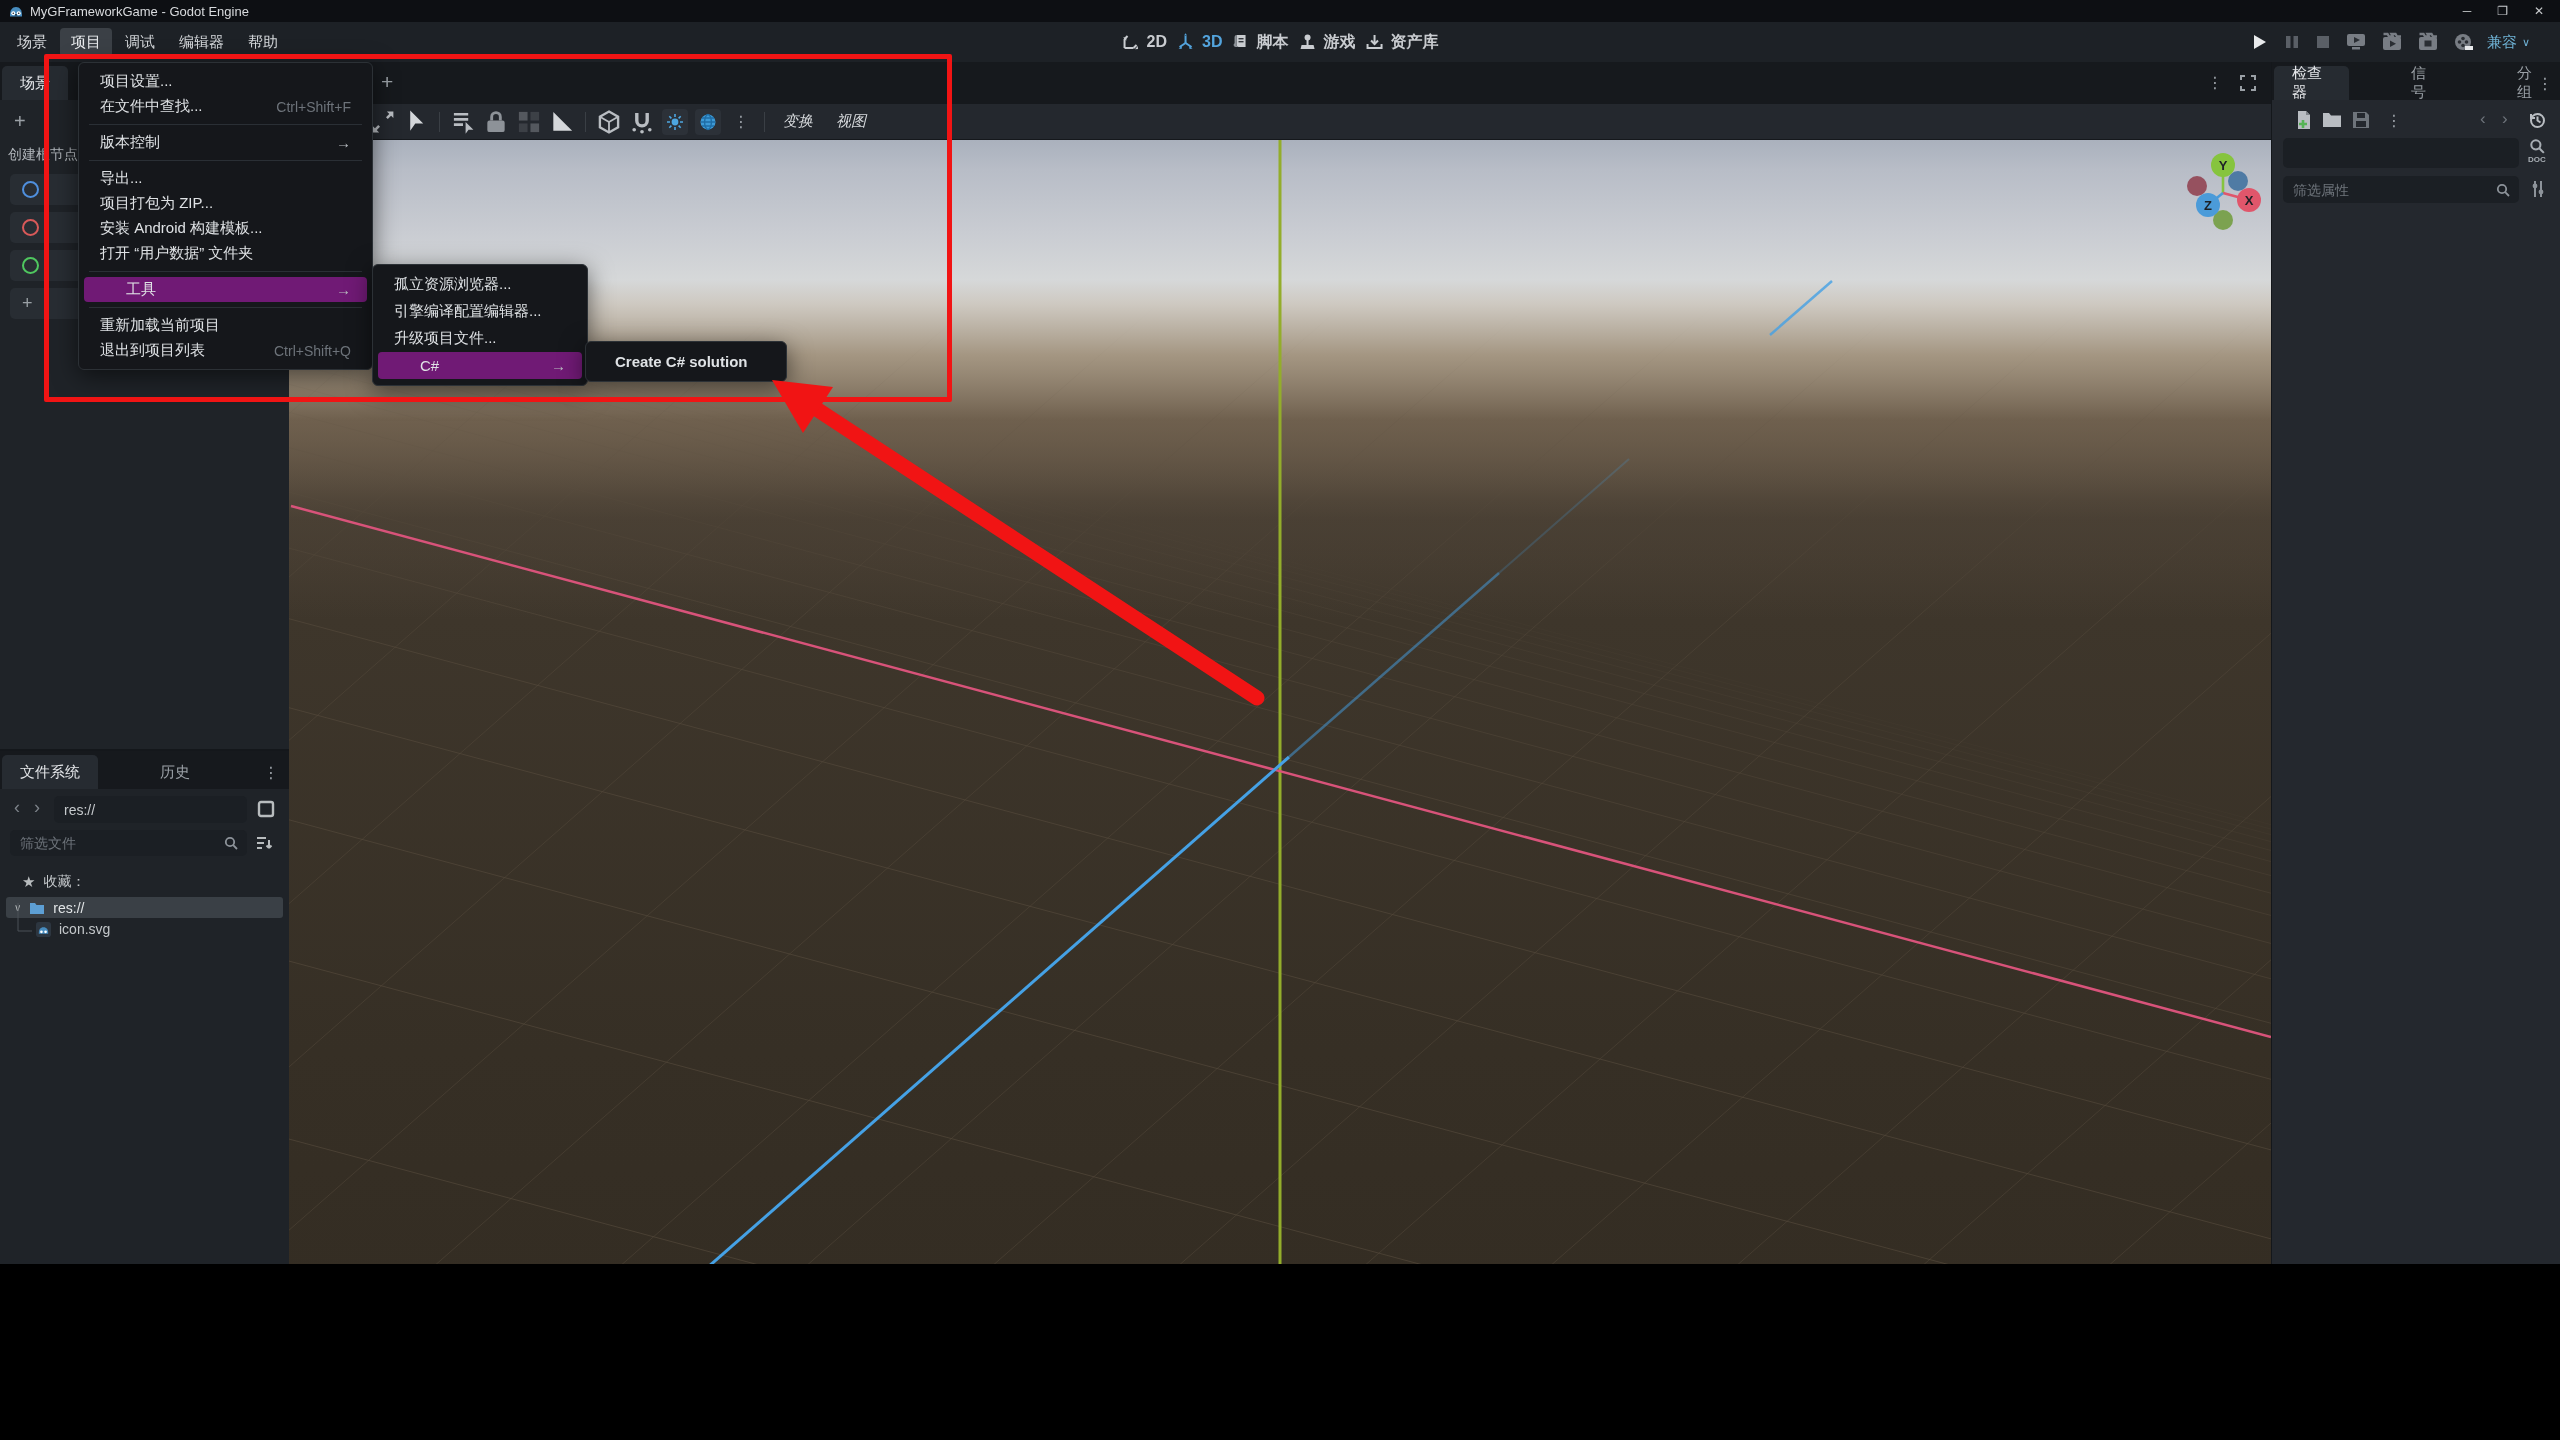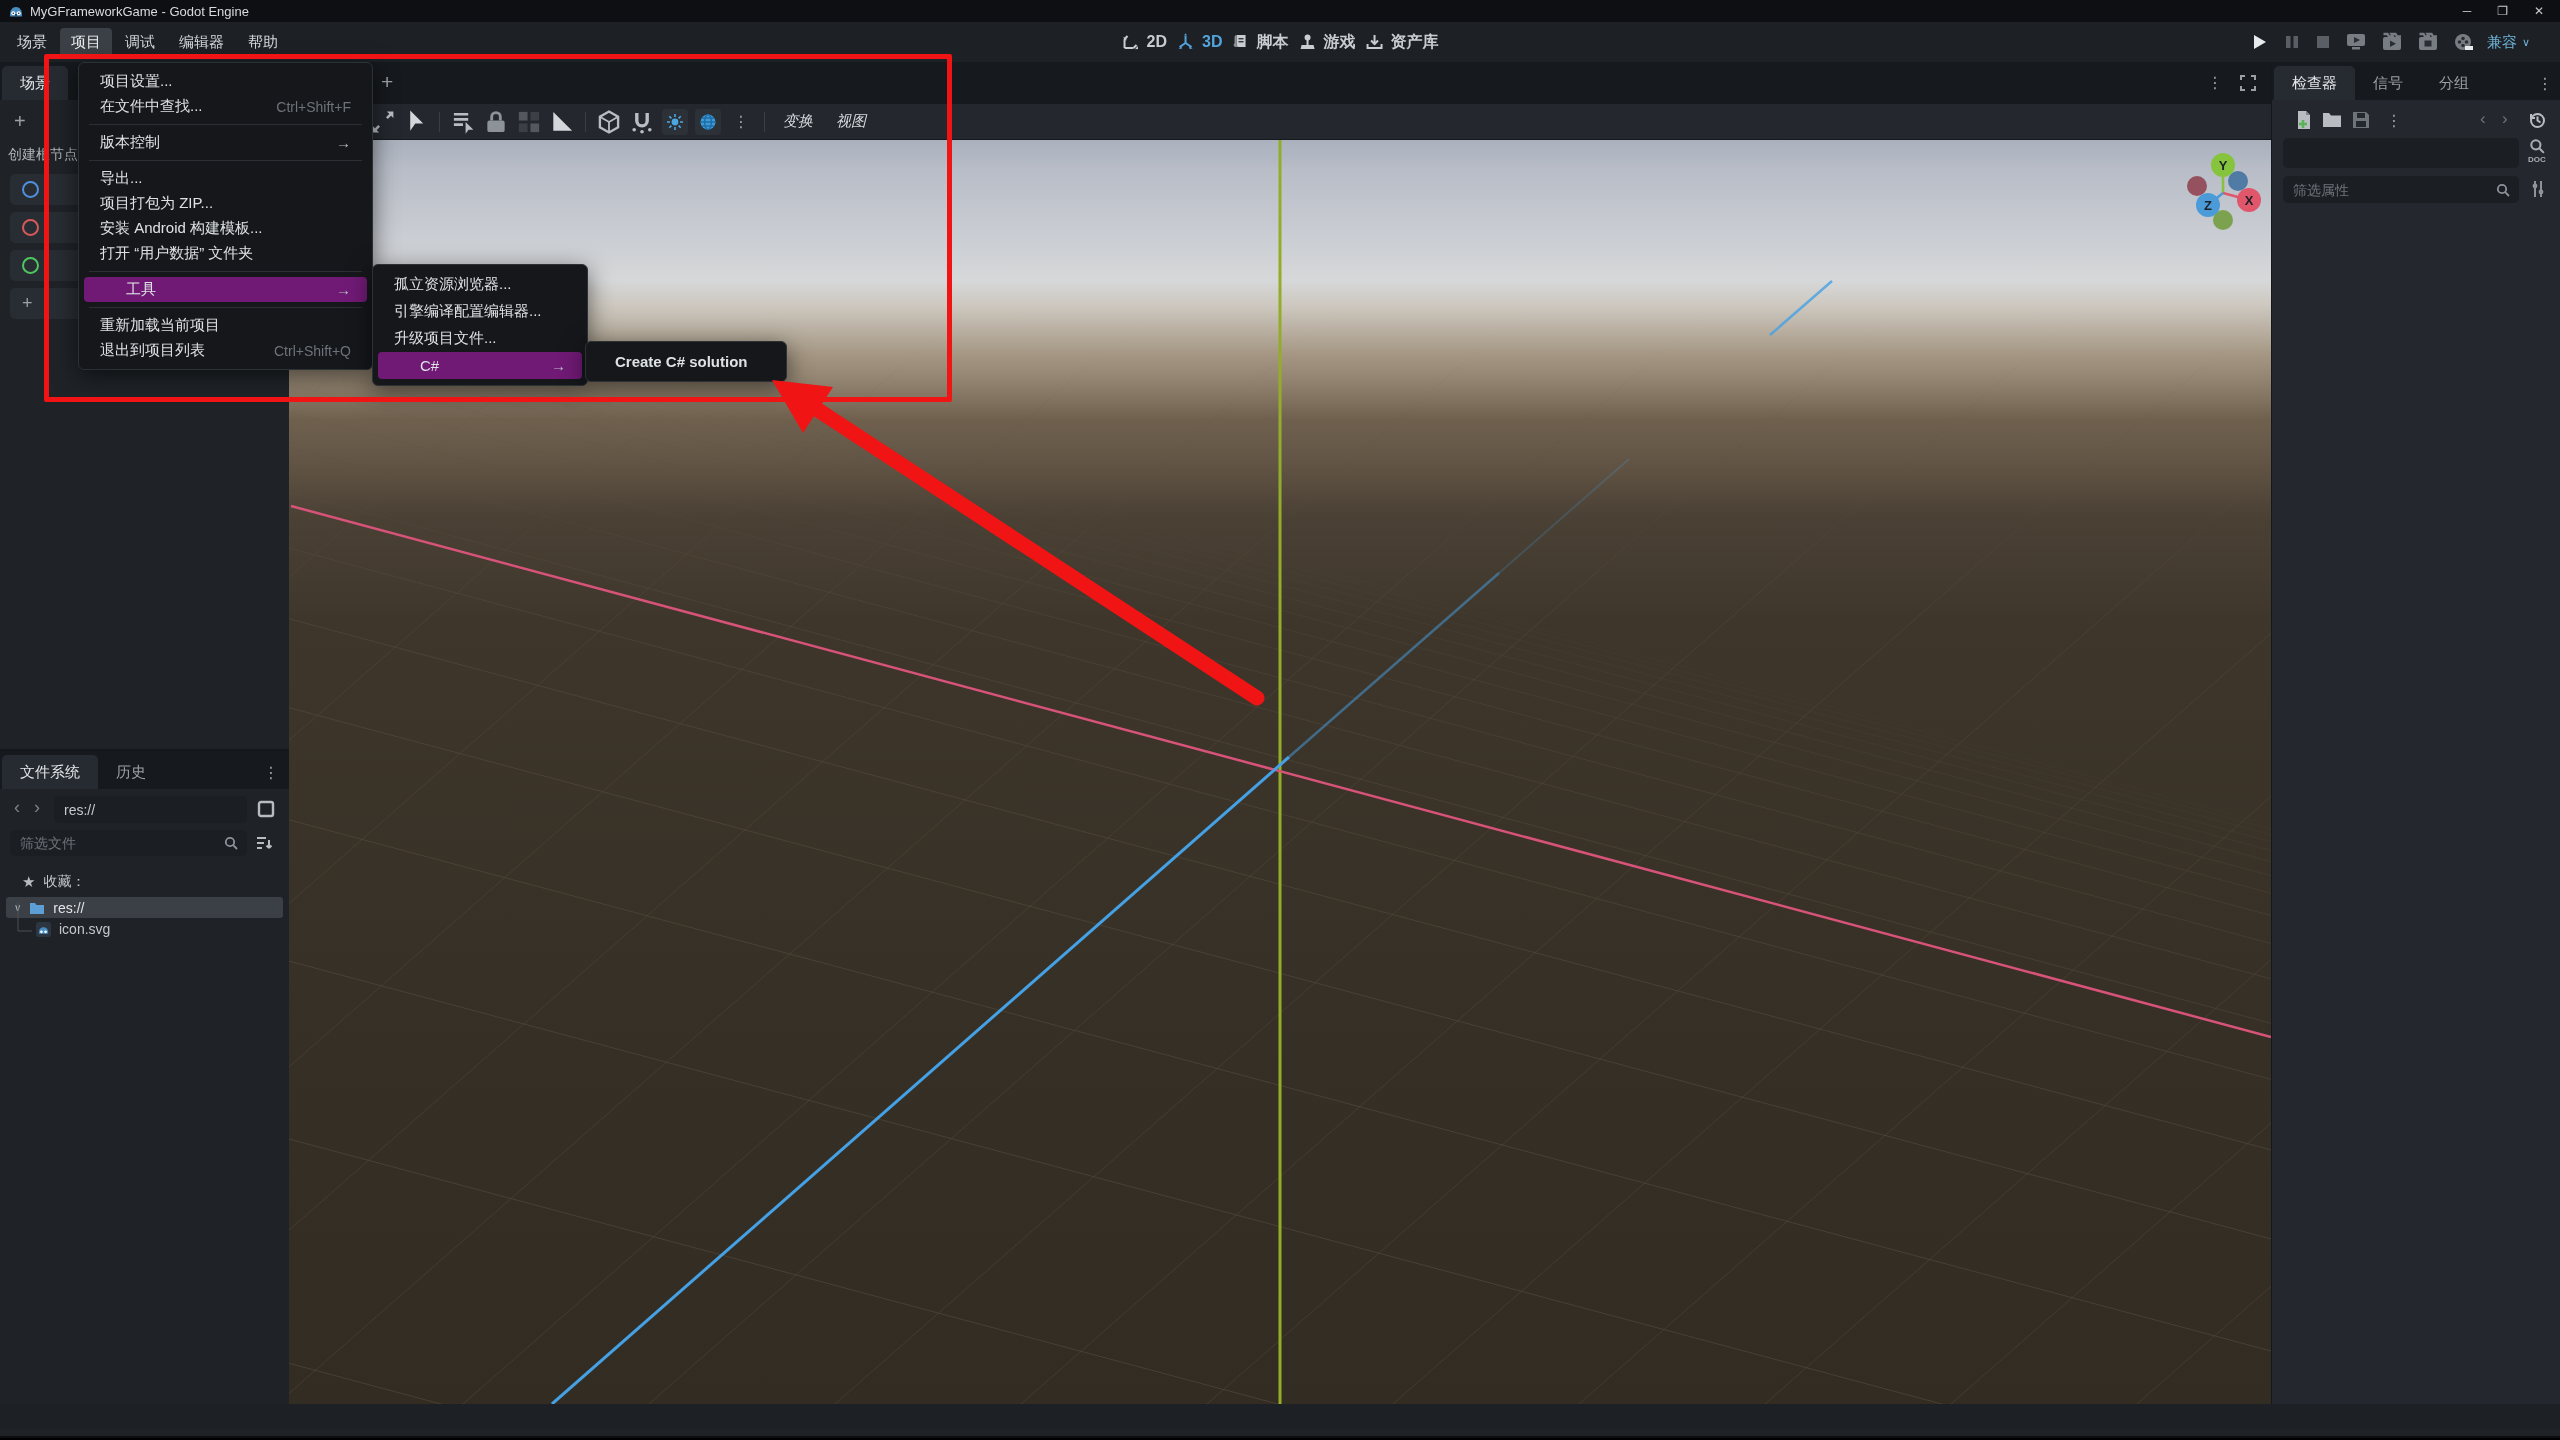--- a/index.html
+++ b/index.html
@@ -1,16 +1,16 @@
 <!DOCTYPE html>
 <html><head>
 <meta charset="utf-8">
 <style>
   html,body{margin:0;padding:0;background:#000;}
-  #app{position:relative;width:2560px;height:1438px;overflow:hidden;background:#1d2126;
+  #app{position:relative;width:2560px;height:1264px;overflow:hidden;background:#1d2126;
        font-family:"Liberation Sans","DejaVu Sans",sans-serif;color:#dfe2e5;font-size:15px;
        -webkit-font-smoothing:antialiased;}
   .abs{position:absolute;}
   
   .titlebar{position:absolute;top:0;left:0;right:0;height:22px;background:#0d0f13;display:flex;align-items:center;}
   .titlebar .title{font-size:13px;color:#d8dadd;margin-left:8px;}
   .winctl{margin-left:auto;display:flex;align-items:center;gap:26px;padding-right:16px;color:#c7cacd;font-size:12px;}
   .winctl span{cursor:default;}
   
   .topbar{position:absolute;top:22px;left:0;right:0;height:40px;background:#1d2126;display:flex;align-items:center;}
@@ -18,21 +18,21 @@
   .menu-item{padding:5px 11px;border-radius:4px;color:#d4d7da;font-size:15px;}
   .menu-item.active{background:#3b4046;color:#eceef0;}
   .switcher{position:absolute;left:50%;top:0;height:40px;transform:translateX(-50%);display:flex;align-items:center;gap:10px;}
   .sw-item{display:flex;align-items:center;gap:7px;color:#c9ccd0;font-size:16px;font-weight:bold;}
   .sw-item.active{color:#53a4dd;}
   .playbar{margin-left:auto;display:flex;align-items:center;gap:14px;padding-right:30px;}
   .renderer{color:#6fb3d6;font-size:15px;display:flex;align-items:center;gap:5px;}
   
   .dock{position:absolute;background:#1f2328;}
   .tabrow{position:absolute;left:0;right:0;top:0;height:38px;background:#16191d;display:flex;align-items:flex-end;}
-  .tab{height:34px;display:flex;align-items:center;padding:0 18px;color:#9aa0a6;font-size:15px;border-radius:5px 5px 0 0;}
+  .tab{height:34px;display:flex;align-items:center;padding:0 18px;color:#9aa0a6;font-size:15px;border-radius:5px 5px 0 0;margin-left:44px;}
   .tab.active{background:#262b31;color:#e4e6e9;}
   .dots{color:#9aa0a6;font-size:16px;letter-spacing:0;}
   .inputbar{background:#1b1f24;border-radius:5px;display:flex;align-items:center;color:#c6cacd;}
   .inputbar input{background:transparent;border:none;outline:none;color:#c6cacd;font-family:inherit;font-size:14px;width:100%;padding:0 10px;}
   .inputbar input::placeholder{color:#6e747b;}
   
   .node-btn{position:absolute;left:10px;width:260px;height:31px;background:#282d33;border-radius:5px;display:flex;align-items:center;padding-left:12px;}
   .ring{width:13px;height:13px;border-radius:50%;border:2.5px solid;}
   
   .fsrow{display:flex;align-items:center;gap:8px;font-size:14px;color:#c4c8cb;}

